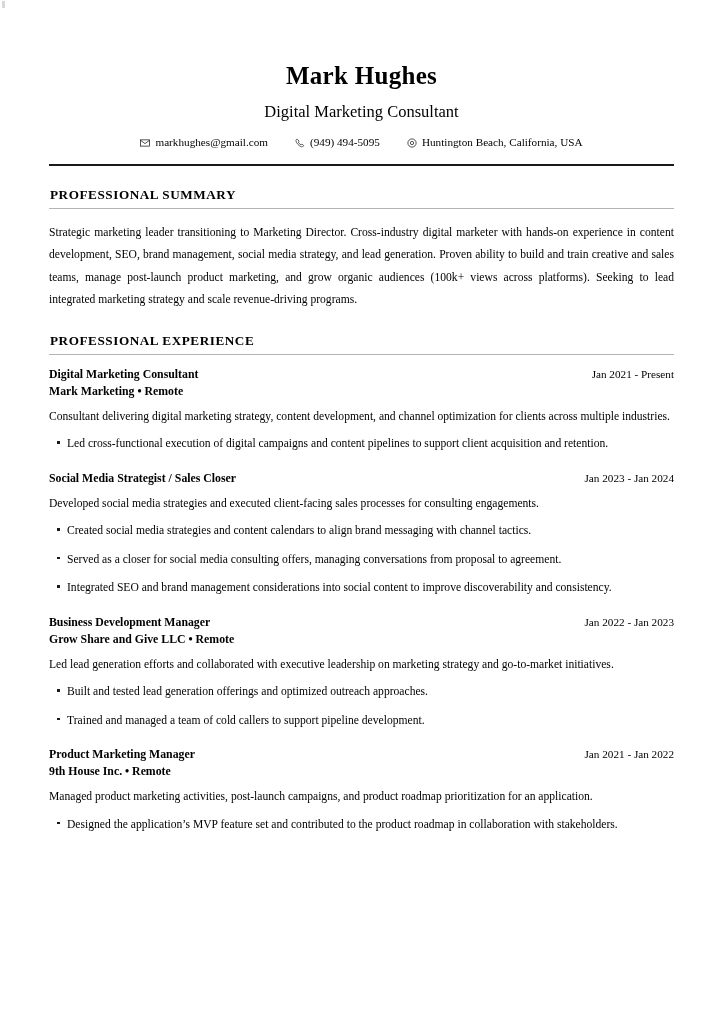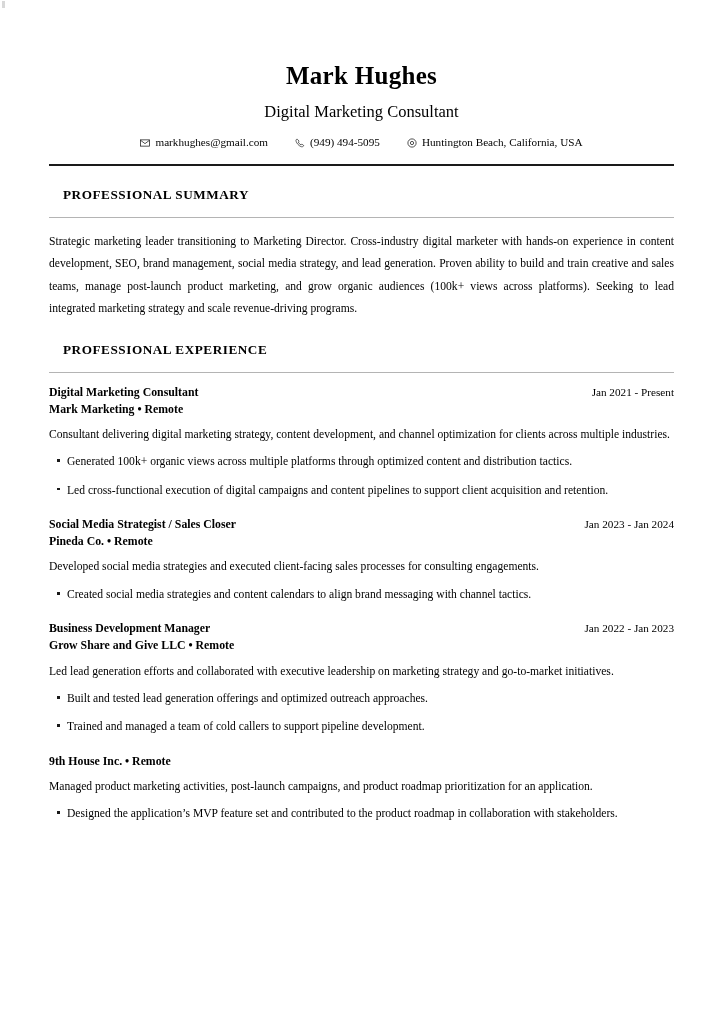--- a/index.html
+++ b/index.html
@@ -82,21 +82,21 @@
 
   
   .section {
     margin-top: 21px;
   }
   .section-title {
     font-size: 13.2px;
     font-weight: bold;
     letter-spacing: 0.55px;
     line-height: 1.2;
-    margin: 14px;
+    margin: 1px;
   }
   .section-rule {
     margin-top: 5px;
     height: 0;
     border-top: 1px solid #b4b4b4;
   }
 
   .summary-text {
     margin: 13px 0 16px 0;
     font-size: 11.6px;
@@ -223,48 +223,52 @@
 
     <div class="exp-list" id="exp-list">
         <div class="exp-item">
           <div class="exp-head">
             <div class="exp-role">Digital Marketing Consultant</div>
             <div class="exp-dates">Jan 2021 - Present</div>
           </div>
           <div class="exp-org">Mark Marketing • Remote</div>
           <p class="exp-desc">Consultant delivering digital marketing strategy, content development, and channel optimization for clients across multiple industries.</p>
           <ul class="exp-bullets">
-            <li>Generated 100k+ organic views across multiple platforms through optimized content and distribution tactics.</li>
             <li>Led cross-functional execution of digital campaigns and content pipelines to support client acquisition and retention.</li>
           </ul>
         </div>
         <div class="exp-item">
           <div class="exp-head">
             <div class="exp-role">Social Media Strategist / Sales Closer</div>
             <div class="exp-dates">Jan 2023 - Jan 2024</div>
           </div>
-          <div class="exp-org">Pineda Co. • Remote</div>
           <p class="exp-desc">Developed social media strategies and executed client-facing sales processes for consulting engagements.</p>
           <ul class="exp-bullets">
             <li>Created social media strategies and content calendars to align brand messaging with channel tactics.</li>
+            <li>Served as a closer for social media consulting offers, managing conversations from proposal to agreement.</li>
+            <li>Integrated SEO and brand management considerations into social content to improve discoverability and consistency.</li>
           </ul>
         </div>
         <div class="exp-item">
           <div class="exp-head">
             <div class="exp-role">Business Development Manager</div>
             <div class="exp-dates">Jan 2022 - Jan 2023</div>
           </div>
           <div class="exp-org">Grow Share and Give LLC • Remote</div>
           <p class="exp-desc">Led lead generation efforts and collaborated with executive leadership on marketing strategy and go-to-market initiatives.</p>
           <ul class="exp-bullets">
             <li>Built and tested lead generation offerings and optimized outreach approaches.</li>
             <li>Trained and managed a team of cold callers to support pipeline development.</li>
           </ul>
         </div>
         <div class="exp-item">
+          <div class="exp-head">
+            <div class="exp-role">Product Marketing Manager</div>
+            <div class="exp-dates">Jan 2021 - Jan 2022</div>
+          </div>
           <div class="exp-org">9th House Inc. • Remote</div>
           <p class="exp-desc">Managed product marketing activities, post-launch campaigns, and product roadmap prioritization for an application.</p>
           <ul class="exp-bullets">
             <li>Designed the application’s MVP feature set and contributed to the product roadmap in collaboration with stakeholders.</li>
           </ul>
         </div>
       </div>
   </div>
 
 </div>

